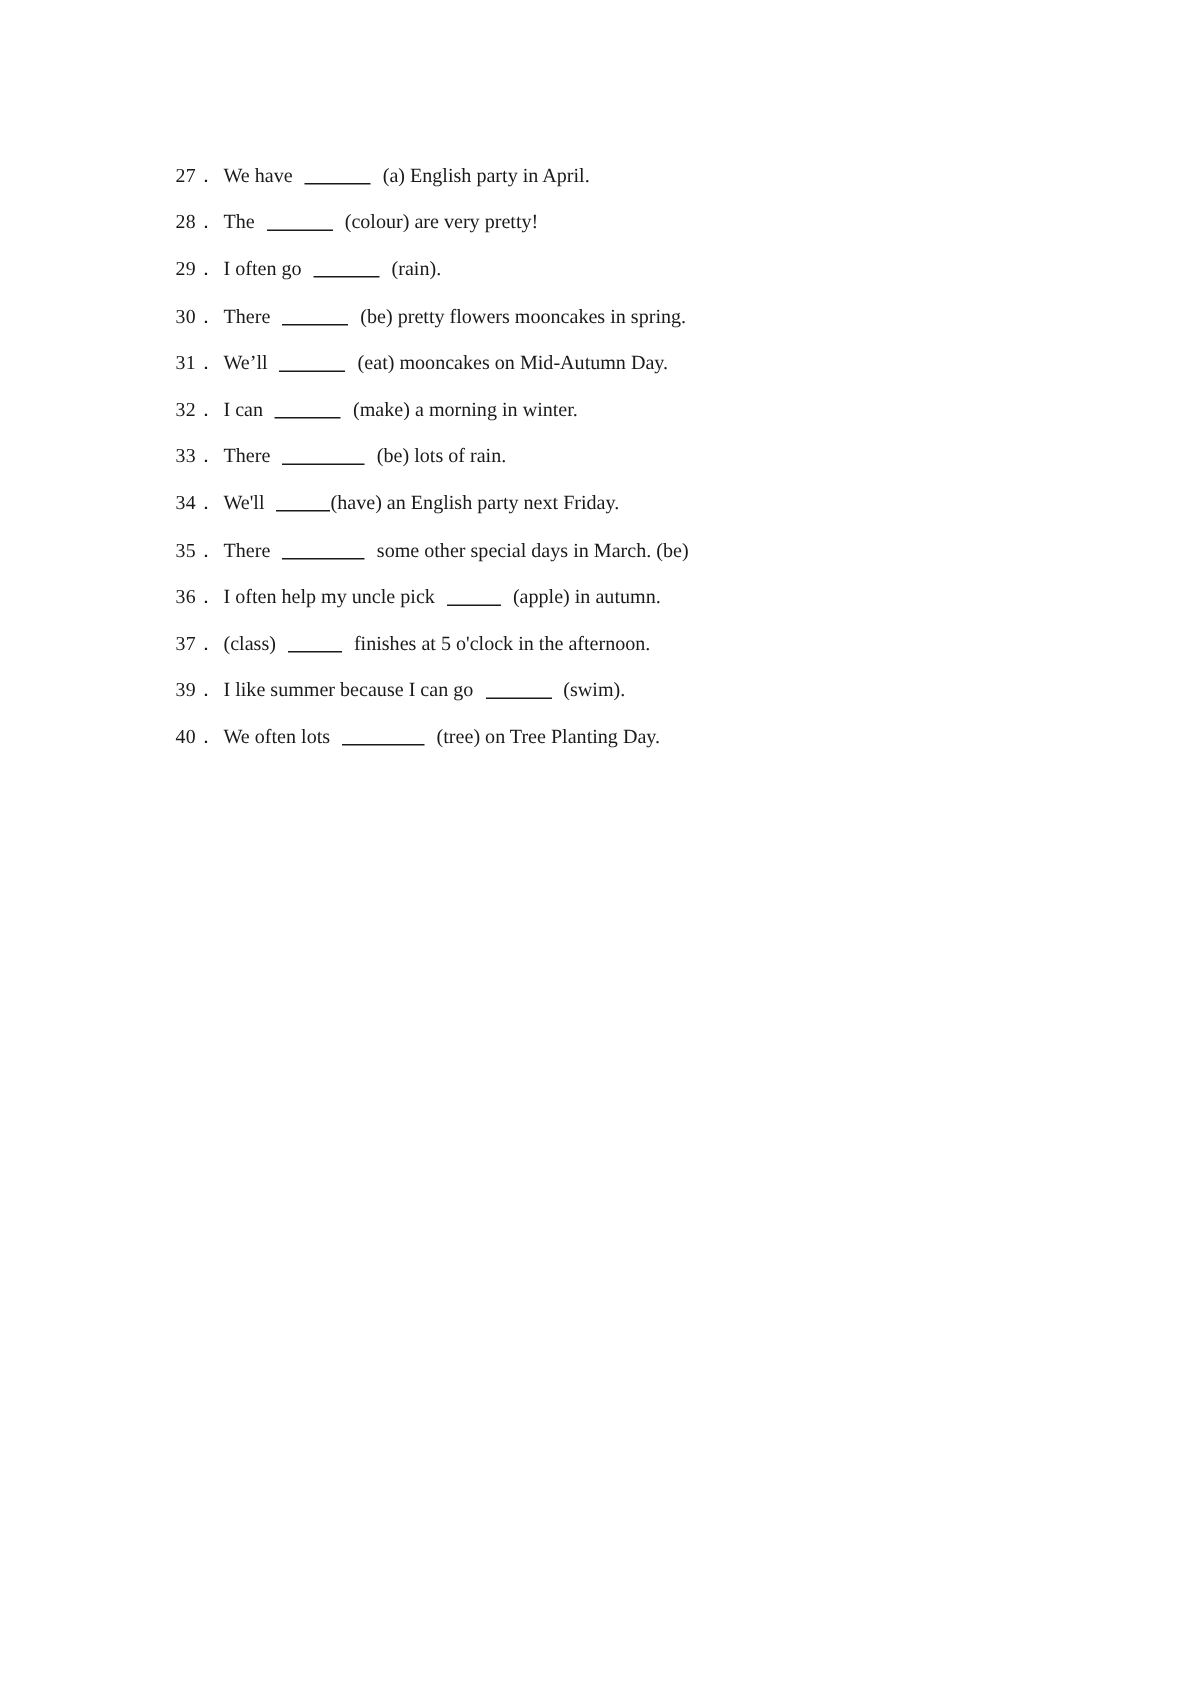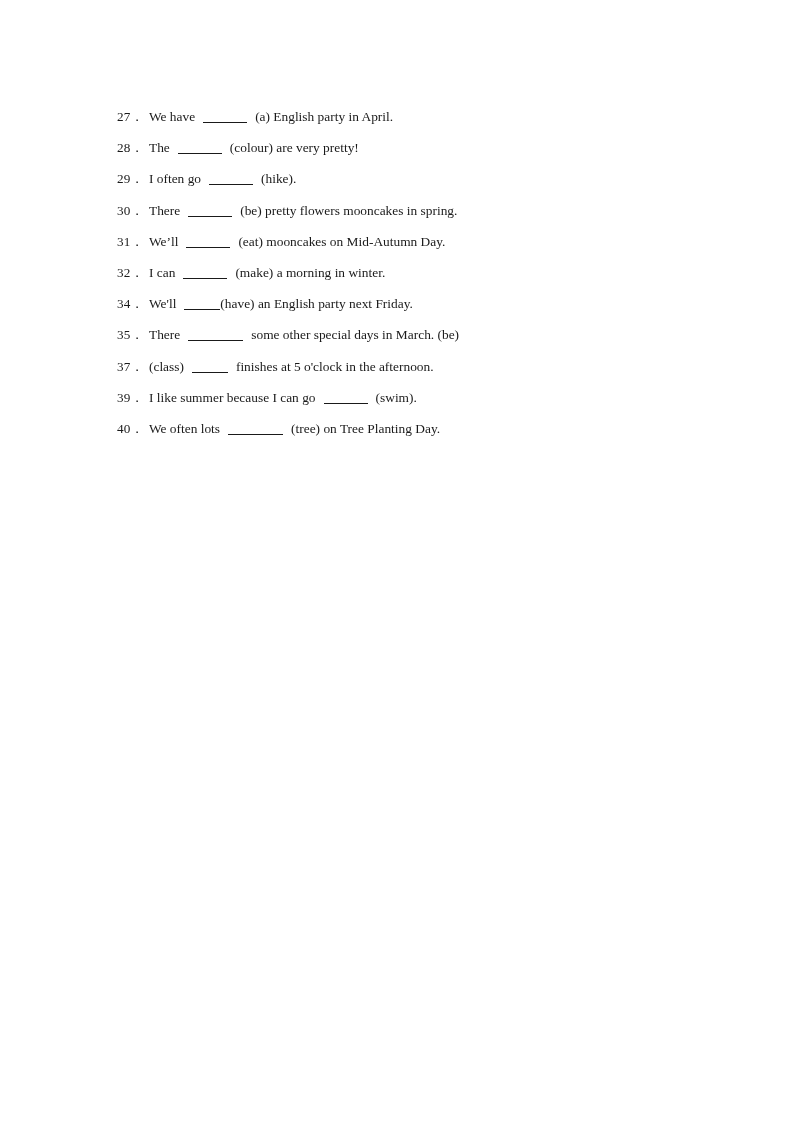--- a/index.html
+++ b/index.html
@@ -67,23 +67,25 @@
   .sp-sm { display: inline-block; width: 5px; }
   .sp-md { display: inline-block; width: 8px; }
 </style>
 </head>
 <body>
 
 <div id="page">
   <ol id="exercise-list">
       <li class="exercise-item"><span class="item-number">27．</span><span class="sp-sm"></span><span class="item-text">We have</span><span class="sp-md"></span><span class="blank b-lg"></span><span class="sp-md"></span><span class="item-text">(a) English party in April.</span></li>
       <li class="exercise-item"><span class="item-number">28．</span><span class="sp-sm"></span><span class="item-text">The</span><span class="sp-md"></span><span class="blank b-lg"></span><span class="sp-md"></span><span class="item-text">(colour) are very pretty!</span></li>
-      <li class="exercise-item"><span class="item-number">29．</span><span class="sp-sm"></span><span class="item-text">I often go</span><span class="sp-md"></span><span class="blank b-lg"></span><span class="sp-md"></span><span class="item-text">(hike).</span></li>
+      <li class="exercise-item"><span class="item-number">29．</span><span class="sp-sm"></span><span class="item-text">I often go</span><span class="sp-md"></span><span class="blank b-lg"></span><span class="sp-md"></span><span class="item-text">(rain).</span></li>
       <li class="exercise-item"><span class="item-number">30．</span><span class="sp-sm"></span><span class="item-text">There</span><span class="sp-md"></span><span class="blank b-lg"></span><span class="sp-md"></span><span class="item-text">(be) pretty flowers mooncakes in spring.</span></li>
       <li class="exercise-item"><span class="item-number">31．</span><span class="sp-sm"></span><span class="item-text">We’ll</span><span class="sp-md"></span><span class="blank b-lg"></span><span class="sp-md"></span><span class="item-text">(eat) mooncakes on Mid-Autumn Day.</span></li>
       <li class="exercise-item"><span class="item-number">32．</span><span class="sp-sm"></span><span class="item-text">I can</span><span class="sp-md"></span><span class="blank b-lg"></span><span class="sp-md"></span><span class="item-text">(make) a morning in winter.</span></li>
+      <li class="exercise-item"><span class="item-number">33．</span><span class="sp-sm"></span><span class="item-text">There</span><span class="sp-md"></span><span class="blank b-xl"></span><span class="sp-md"></span><span class="item-text">(be) lots of rain.</span></li>
       <li class="exercise-item"><span class="item-number">34．</span><span class="sp-sm"></span><span class="item-text">We'll</span><span class="sp-md"></span><span class="blank b-md"></span><span class="item-text">(have) an English party next Friday.</span></li>
       <li class="exercise-item"><span class="item-number">35．</span><span class="sp-sm"></span><span class="item-text">There</span><span class="sp-md"></span><span class="blank b-xl"></span><span class="sp-md"></span><span class="item-text">some other special days in March. (be)</span></li>
+      <li class="exercise-item"><span class="item-number">36．</span><span class="sp-sm"></span><span class="item-text">I often help my uncle pick</span><span class="sp-md"></span><span class="blank b-md"></span><span class="sp-md"></span><span class="item-text">(apple) in autumn.</span></li>
       <li class="exercise-item"><span class="item-number">37．</span><span class="sp-sm"></span><span class="item-text">(class)</span><span class="sp-md"></span><span class="blank b-md"></span><span class="sp-md"></span><span class="item-text">finishes at 5 o'clock in the afternoon.</span></li>
       <li class="exercise-item"><span class="item-number">39．</span><span class="sp-sm"></span><span class="item-text">I like summer because I can go</span><span class="sp-md"></span><span class="blank b-lg"></span><span class="sp-md"></span><span class="item-text">(swim).</span></li>
       <li class="exercise-item"><span class="item-number">40．</span><span class="sp-sm"></span><span class="item-text">We often lots</span><span class="sp-md"></span><span class="blank b-xl"></span><span class="sp-md"></span><span class="item-text">(tree) on Tree Planting Day.</span></li>
     </ol>
 </div>
 
 </body></html>

